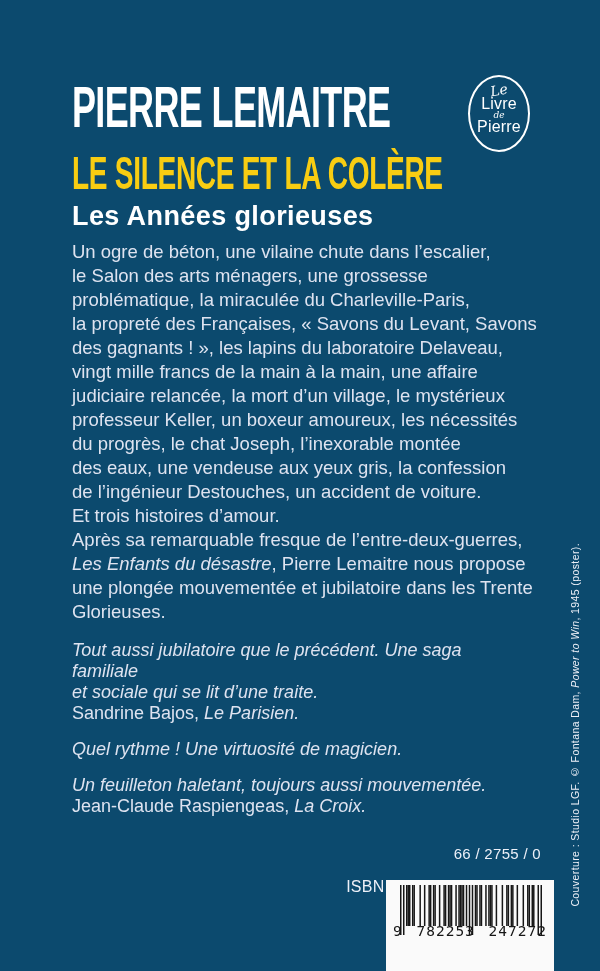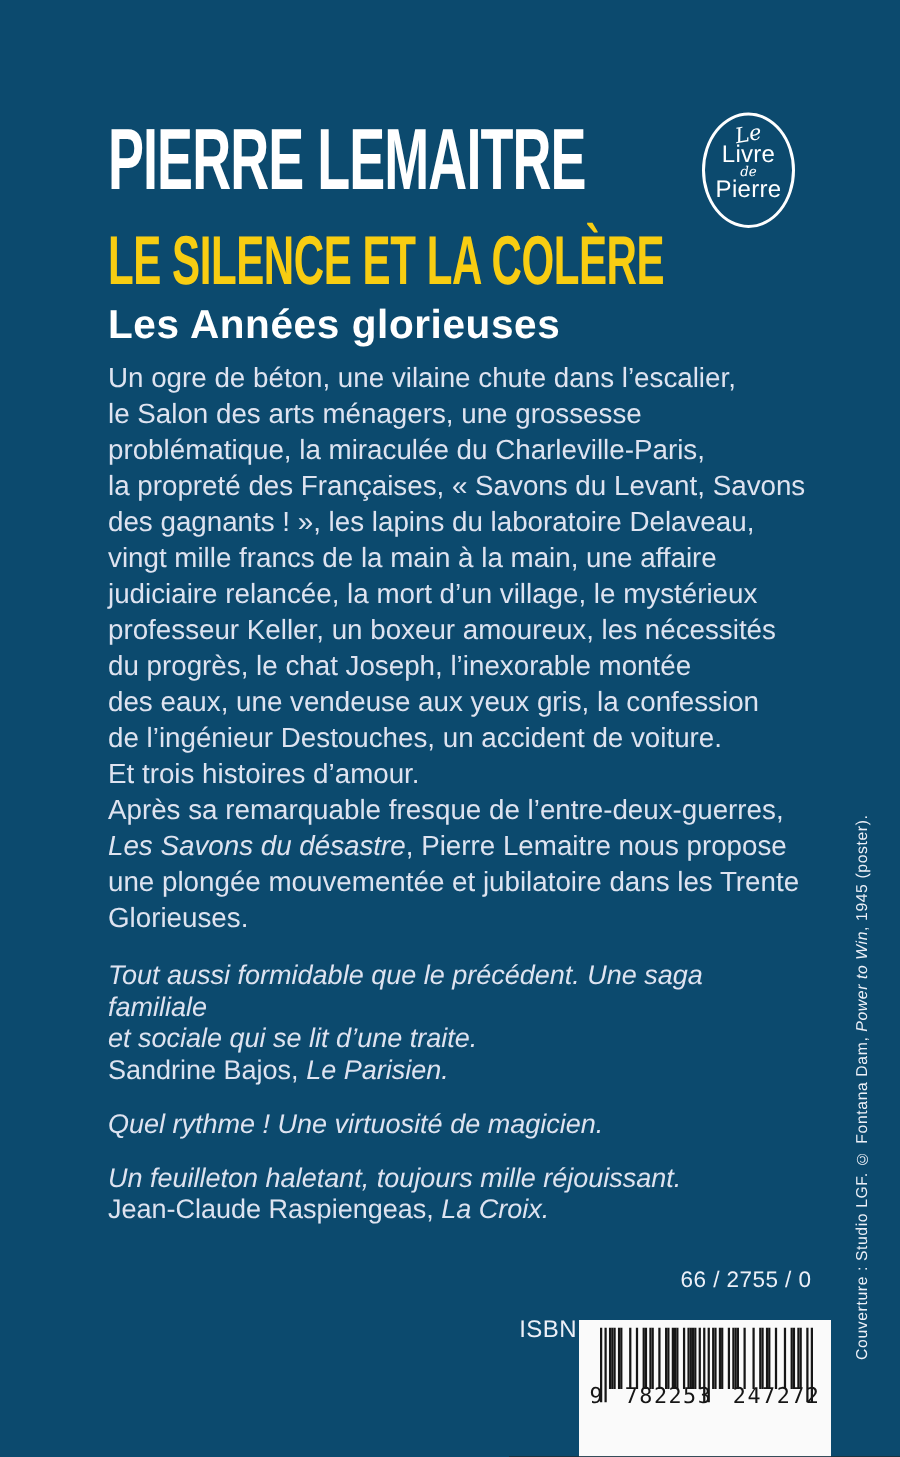--- a/index.html
+++ b/index.html
@@ -120,35 +120,35 @@
 la propreté des Françaises, « Savons du Levant, Savons
 des gagnants ! », les lapins du laboratoire Delaveau,
 vingt mille francs de la main à la main, une affaire
 judiciaire relancée, la mort d’un village, le mystérieux
 professeur Keller, un boxeur amoureux, les nécessités
 du progrès, le chat Joseph, l’inexorable montée
 des eaux, une vendeuse aux yeux gris, la confession
 de l’ingénieur Destouches, un accident de voiture.
 Et trois histoires d’amour.
 </span><span>Après sa remarquable fresque de l’entre-deux-guerres,
-</span><span class="it">Les Savons du désastre</span><span>, Pierre Lemaitre nous propose
+</span><span class="it">Les Enfants du désastre</span><span>, Pierre Lemaitre nous propose
 une plongée mouvementée et jubilatoire dans les Trente
 Glorieuses.</span></div>
 
   <div class="reviews">
     <div class="review">
-      <div class="quote">Tout aussi formidable que le précédent. Une saga familiale
+      <div class="quote">Tout aussi jubilatoire que le précédent. Une saga familiale
 et sociale qui se lit d’une traite.</div>
       <div class="attribution"><span>Sandrine Bajos, </span><span class="journal">Le Parisien.</span></div>
     </div>
     <div class="review">
       <div class="quote">Quel rythme ! Une virtuosité de magicien.</div>
     </div>
     <div class="review">
-      <div class="quote">Un feuilleton haletant, toujours mille réjouissant.</div>
+      <div class="quote">Un feuilleton haletant, toujours aussi mouvementée.</div>
       <div class="attribution"><span>Jean-Claude Raspiengeas, </span><span class="journal">La Croix.</span></div>
     </div>
   </div>
 
   <div class="print-code">66 / 2755 / 0</div>
   <div class="isbn">ISBN : 978-2-253-24727-2</div>
 
   <div class="barcode-box">
     <svg class="barcode-bars" viewBox="0 0 95 50" preserveAspectRatio="none" fill="#161616" xmlns="http://www.w3.org/2000/svg">
         <rect x="0" y="0" width="1" height="50"></rect>

